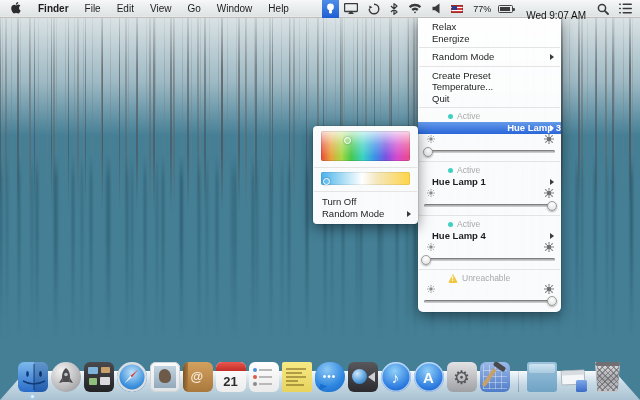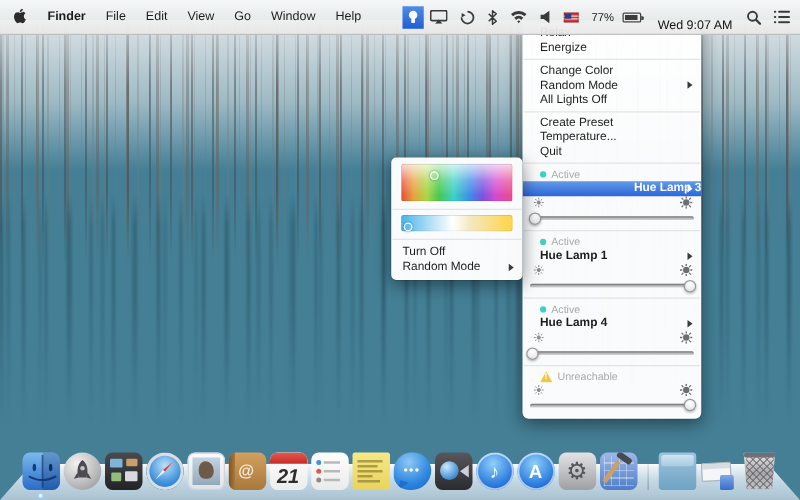--- a/index.html
+++ b/index.html
@@ -23,21 +23,21 @@
     background:linear-gradient(180deg, rgba(236,238,238,0.9), rgba(230,233,234,0.55) 55%, rgba(220,228,230,0) 100%); }
   .reflections { position:absolute; left:0; right:0; top:155px; height:190px; filter:blur(1.3px);
     background:
       repeating-linear-gradient(90deg, rgba(14,44,58,0.34) 0 2px, rgba(0,0,0,0) 2px 18px),
       repeating-linear-gradient(90deg, rgba(20,55,70,0.25) 6px, rgba(20,55,70,0.25) 8px, rgba(0,0,0,0) 8px 31px);
     -webkit-mask-image:linear-gradient(180deg, rgba(0,0,0,0) 0, #000 25px, #000 80px, rgba(0,0,0,0) 185px);
             mask-image:linear-gradient(180deg, rgba(0,0,0,0) 0, #000 25px, #000 80px, rgba(0,0,0,0) 185px);
   }
 
   
-  .menubar { position:absolute; left:0; top:0; right:0; height:28px; z-index:40;
+  .menubar { position:absolute; left:0; top:0; right:0; height:18px; z-index:40;
     background:linear-gradient(180deg, rgba(252,252,252,0.96), rgba(232,232,232,0.94));
     border-bottom:1px solid rgba(80,80,80,0.35);
     display:flex; align-items:center; font-size:10px; color:#1c1c1c; }
   .mb-left { display:flex; align-items:center; gap:0; }
   .mb-item { padding:0 8px; line-height:18px; }
   .mb-item.bold { font-weight:700; }
   .apple { padding:0 9px 0 10px; display:flex; align-items:center; }
   .mb-right { margin-left:auto; display:flex; align-items:center; gap:0; }
   .st-icon { padding:0 5px; display:flex; align-items:center; height:18px; }
   .hue-extra { background:linear-gradient(180deg,#4f8de8,#1e5ed2); padding:0 4px; height:18px; display:flex; align-items:center; }
@@ -52,21 +52,21 @@
 
   
   .menu { position:absolute; left:418px; top:18px; width:143px; z-index:30;
     background:rgba(255,255,255,0.97); border-radius:0 0 5px 5px;
     box-shadow:0 4px 14px rgba(0,0,0,0.45), 0 0 0 0.5px rgba(0,0,0,0.15);
     font-size:9.5px; color:#1d1d1d; padding:3px 0 4px; }
   .m-item { height:11.5px; line-height:11.5px; padding-left:14px; position:relative; white-space:nowrap; } 
   .m-sep { height:1px; background:#e4e4e4; margin:3px 1px; }
   .arrow { position:absolute; right:7px; top:50%; margin-top:-3px; width:0; height:0;
     border-left:4.5px solid #3a3a3a; border-top:3px solid transparent; border-bottom:3px solid transparent; }
-  .lamp-status { height:10.5px; display:flex; align-items:center; gap:4px; padding-left:14px; color:#a9a9a9; font-size:8.5px; }
+  .lamp-status { height:10.5px; display:flex; align-items:center; gap:4px; padding-left:30px; color:#a9a9a9; font-size:8.5px; }
   .dot { width:5px; height:5px; border-radius:50%; background:#3fd0c4; }
   .warn { width:0; height:0; border-left:5px solid transparent; border-right:5px solid transparent;
     border-bottom:9px solid #f2c63f; position:relative; border-radius:2px; }
   .warn::after { content:"!"; position:absolute; left:-1.5px; top:1px; font-size:7px; font-weight:700; color:#fff; }
   .lamp-name { height:12.5px; line-height:12.5px; padding-left:14px; font-weight:700; font-size:9.5px; position:relative; }
   .lamp-name.selected { background:linear-gradient(180deg,#639ae9,#2a66d9); color:#fff;text-align:right; }
   .lamp-name.selected .arrow { border-left-color:#fff; }
   .suns { height:11px; position:relative; }
   .sun-s { position:absolute; left:9px; top:1px; }
   .sun-l { position:absolute; right:7px; top:0; }
@@ -122,21 +122,21 @@
   .needle::after { content:""; position:absolute; bottom:0; left:0; width:0; height:0; border-left:1.5px solid transparent; border-right:1.5px solid transparent; border-top:10px solid #f4f4f4; }
   .ic-mail { background:linear-gradient(180deg,#fbfbfb,#dfe3e6); box-shadow:inset 0 0 0 1px #cfd4d8; }
   .ic-mail .pic { position:absolute; inset:4px; background:linear-gradient(180deg,#c3d3e0,#93aabb); }
   .ic-mail .eagle { position:absolute; left:9px; top:7px; width:12px; height:14px; background:#6d5a48; border-radius:45% 55% 40% 40%; }
   .ic-contacts { background:linear-gradient(180deg,#d3a05f,#a9783c); }
   .ic-contacts .spine { position:absolute; left:0; top:0; bottom:0; width:5px; background:linear-gradient(90deg,#7e5526,#a9783c); }
   .ic-contacts .at { position:absolute; left:8px; top:7px; color:#f7ecd9; font-size:13px; font-weight:700; }
   .ic-cal { background:linear-gradient(180deg,#ffffff,#ececec); }
   .ic-cal .hdr { position:absolute; left:0; right:0; top:0; height:9px; background:linear-gradient(180deg,#e8574d,#c22e27); }
   .ic-cal .day { position:absolute; left:0; right:0; top:9px; bottom:0; display:flex; align-items:center; justify-content:center;
-    font-size:16px; font-weight:700; color:#2d2d2d;font-style:italic; }
+    font-size:13px; font-weight:700; color:#2d2d2d; }
   .ic-rem { background:linear-gradient(180deg,#ffffff,#eaeaea); }
   .ic-rem i { position:absolute; left:10px; height:1.5px; width:13px; background:#b9b9b9; }
   .ic-rem b { position:absolute; left:4px; width:4px; height:4px; border-radius:50%; }
   .ic-sticky { background:linear-gradient(180deg,#f6e984,#e8d35e); border-radius:2px; }
   .ic-sticky i { position:absolute; left:4px; height:1.5px; width:20px; background:rgba(120,100,30,0.55); }
   .ic-msg { background:radial-gradient(circle at 40% 25%, #8cc8f5, #2e86e0 60%, #1565c5); border-radius:48% 48% 52% 40%; }
   .ic-msg .dots { position:absolute; left:0; right:0; top:9px; text-align:center; color:#fff; font-size:10px; letter-spacing:1px; }
   .ic-msg .tail { position:absolute; left:4px; bottom:-1px; width:0; height:0; border-right:7px solid transparent; border-top:8px solid #1b6fce; transform:rotate(18deg); }
   .ic-ft { background:linear-gradient(180deg,#58585c,#2b2b2f); }
   .ic-ft .globe { position:absolute; left:4px; top:7px; width:15px; height:15px; border-radius:50%; background:radial-gradient(circle at 35% 30%, #cfe8ff, #4f9ad9 60%, #245f9e); }
@@ -251,23 +251,21 @@
           </g>
         </svg>
     </span>
   </div>
 </div>
 
 <div class="menu">
   <div class="m-item">Relax</div>
   <div class="m-item">Energize</div>
   <div class="m-sep"></div>
-  <div class="m-item">Change Color</div>
   <div class="m-item"><span>Random Mode</span><span class="arrow"></span></div>
-  <div class="m-item">All Lights Off</div>
   <div class="m-sep"></div>
   <div class="m-item">Create Preset</div>
   <div class="m-item">Temperature...</div>
   <div class="m-item">Quit</div>
   <div class="m-sep"></div>
 
   <div>
     <div class="lamp-status">
       <span class="dot"></span>
       <span>Active</span>

